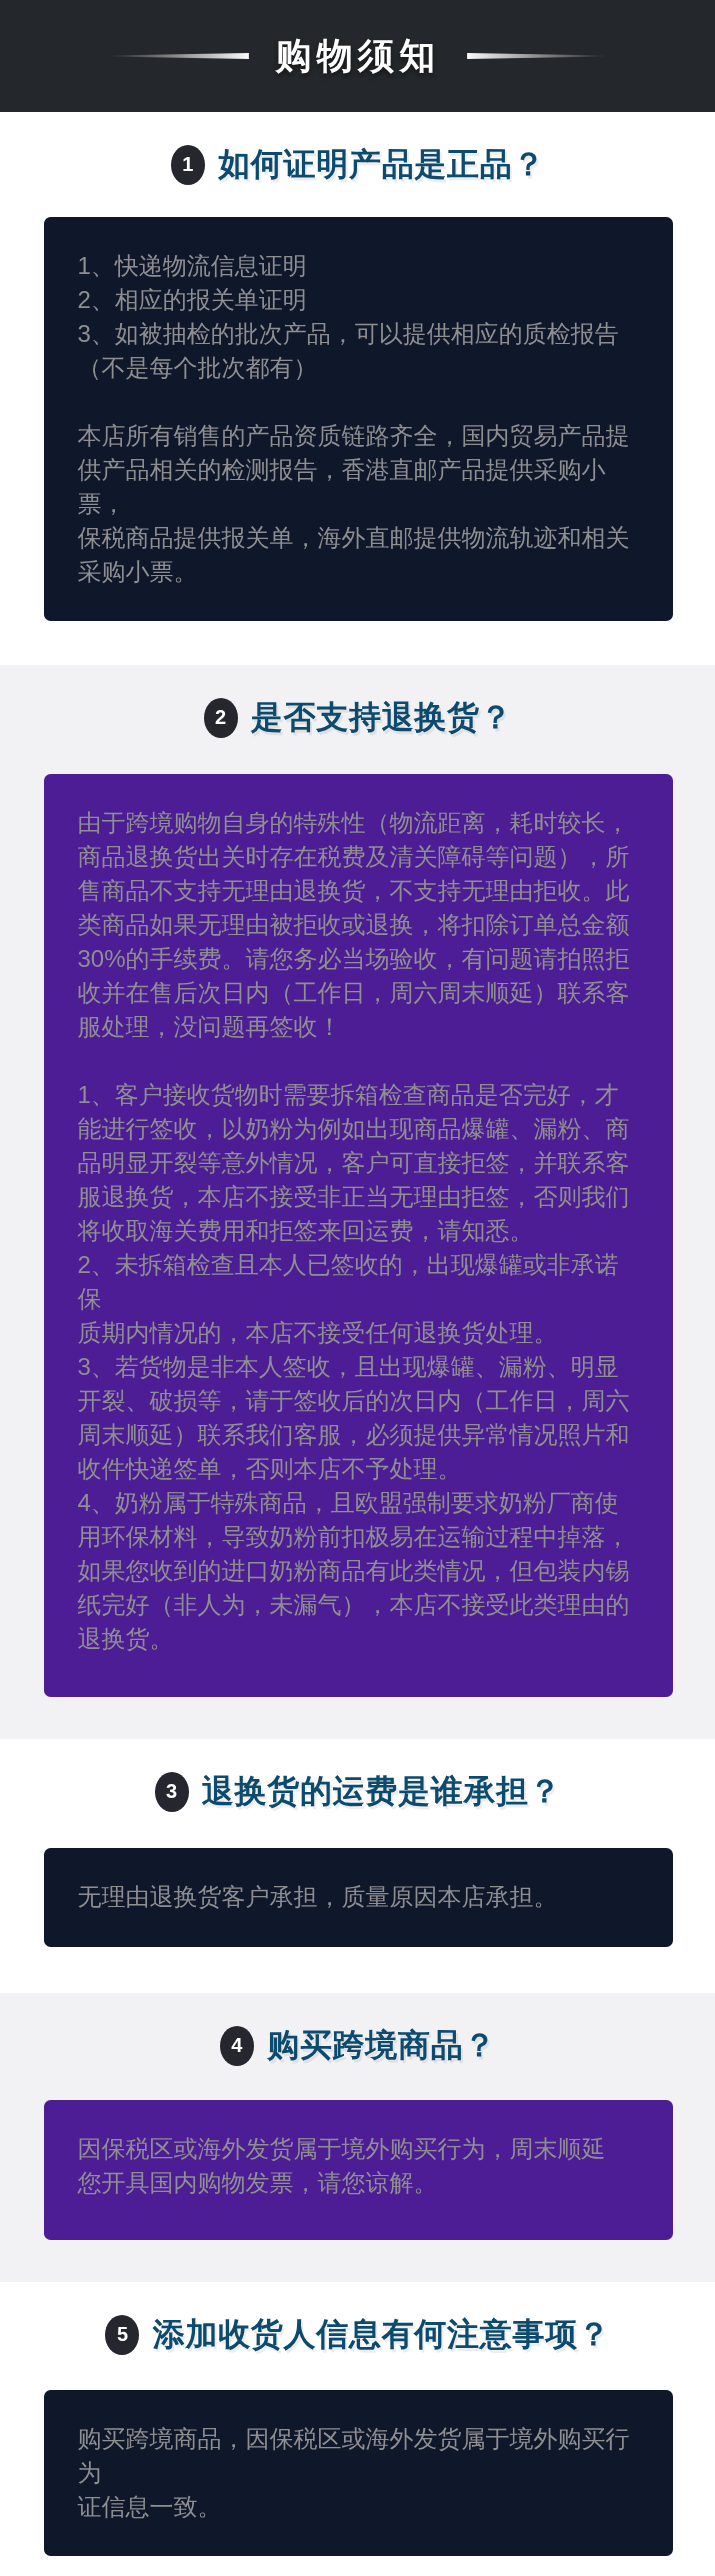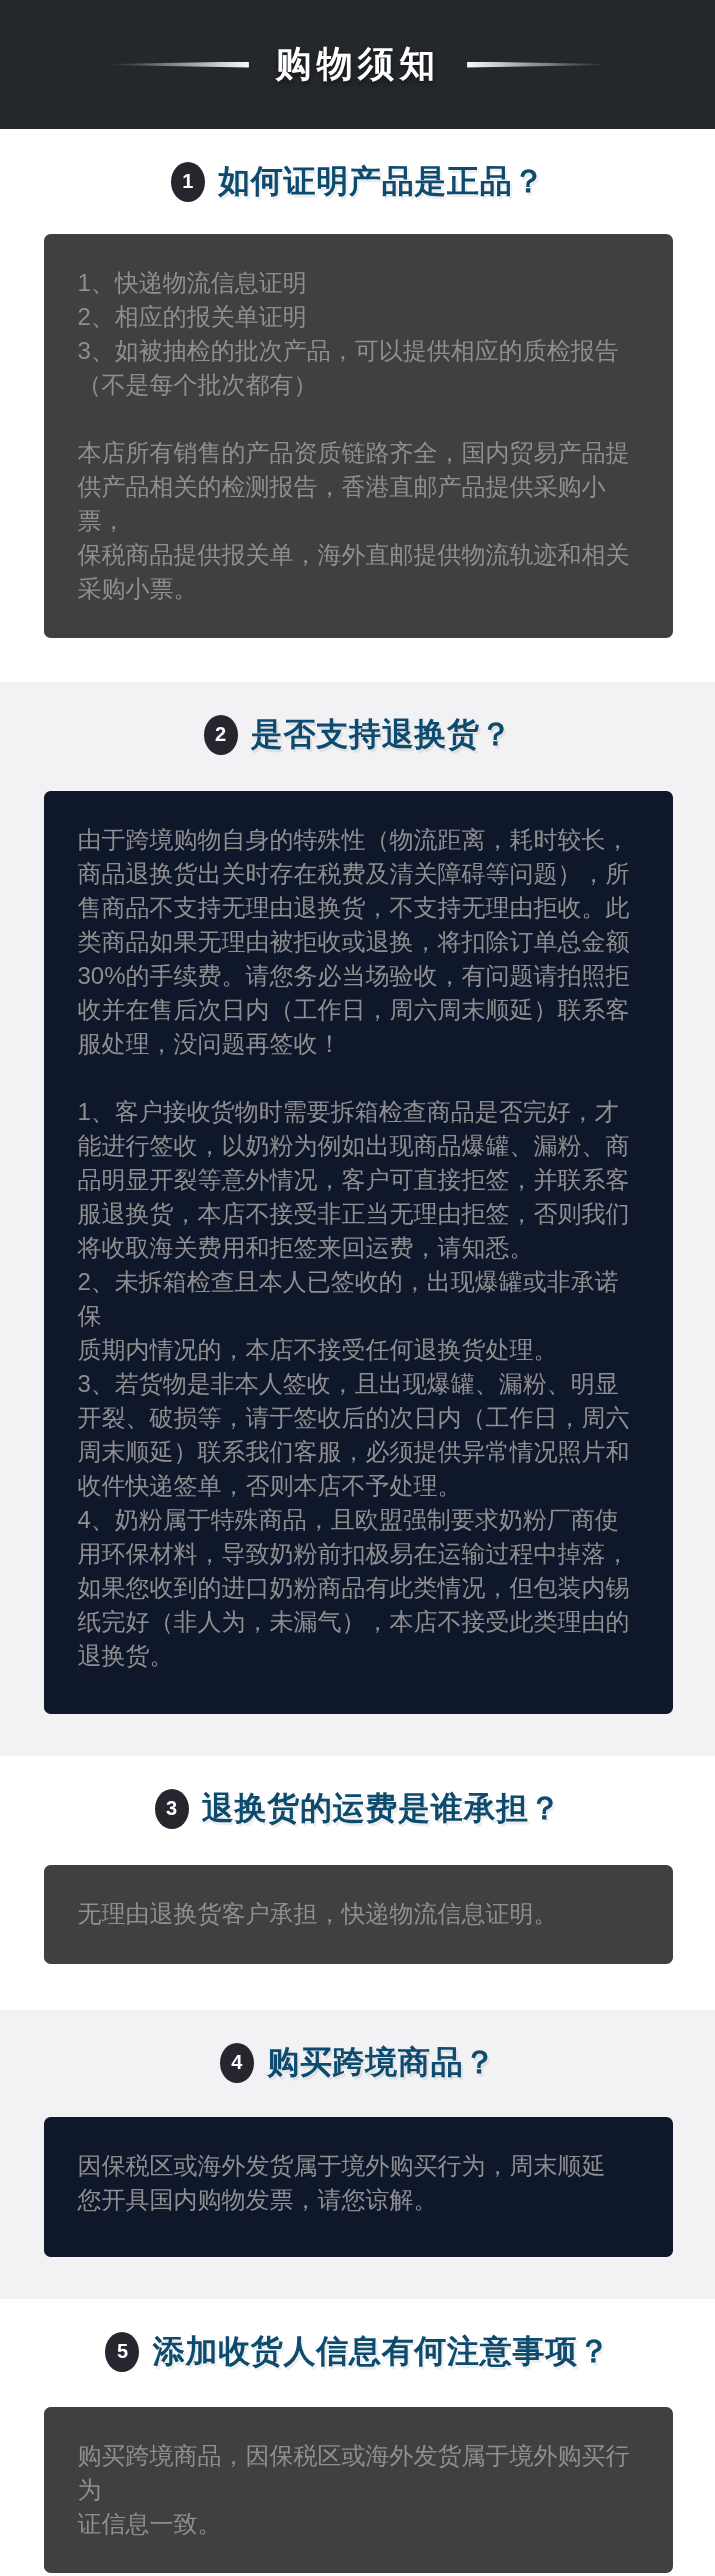--- a/index.html
+++ b/index.html
@@ -6,21 +6,21 @@
     margin: 0;
     padding: 0;
     background: #ffffff;
     font-family: "Liberation Sans", sans-serif;
   }
   body {
     width: 716px;
   }
   
   .page-header {
-    height: 129px;
+    height: 112px;
     background: #24272b;
     display: flex;
     align-items: center;
     justify-content: center;
   }
   .header-title {
     color: #ffffff;
     font-size: 36px;
     font-weight: bold;
     letter-spacing: 5.3px;
@@ -83,22 +83,22 @@
     margin: 0 auto;
     box-sizing: border-box;
     padding: 32px 34px;
     border-radius: 6.6px;
     font-size: 24px;
     line-height: 34px;
     color: #8f8f91;
     white-space: pre-line;
     text-align: left;
   }
-  .card.gray { background: #404040; }
-  .card.white { background: #0f172a; }
+  .card.gray { background: #0f172a; }
+  .card.white { background: #4c1d95; }
 
   #section-1 .card { margin-top: 34px; min-height: 389px; }
   #section-1      { padding-bottom: 44px; }
   #section-2 .card { margin-top: 38px; min-height: 923px; }
   #section-2      { padding-bottom: 42px; }
   #section-3 .card { margin-top: 38px; min-height: 99px; }
   #section-3      { padding-bottom: 46px; }
   #section-4 .card { margin-top: 36px; min-height: 140px; }
   #section-4      { padding-bottom: 42px; }
   #section-5 .card { margin-top: 37px; min-height: 134px; }
@@ -158,21 +158,21 @@
 如果您收到的进口奶粉商品有此类情况，但包装内锡
 纸完好（非人为，未漏气），本店不接受此类理由的
 退换货。</div>
 </section>
 
 <section class="section" id="section-3">
   <div class="title-row">
     <span class="badge">3</span>
     <span class="section-title">退换货的运费是谁承担？</span>
   </div>
-  <div class="card gray">无理由退换货客户承担，快递物流信息证明。</div>
+  <div class="card gray">无理由退换货客户承担，质量原因本店承担。</div>
 </section>
 
 <section class="section band" id="section-4">
   <div class="title-row">
     <span class="badge">4</span>
     <span class="section-title">购买跨境商品？</span>
   </div>
   <div class="card white">因保税区或海外发货属于境外购买行为，周末顺延
 您开具国内购物发票，请您谅解。</div>
 </section>

